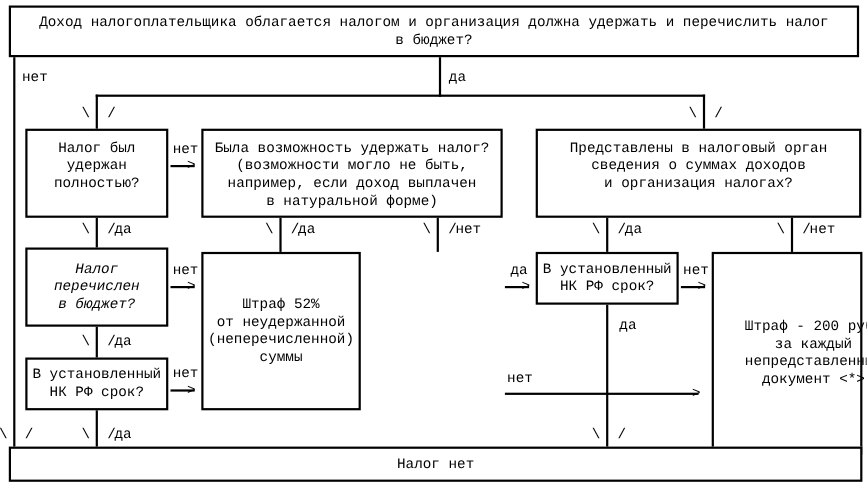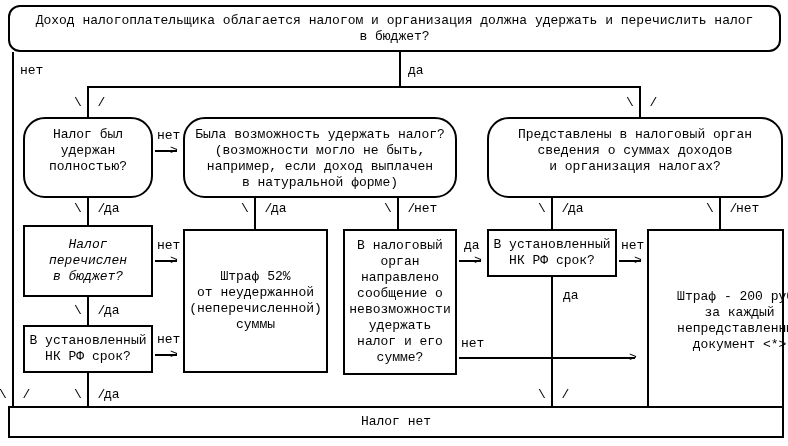--- a/index.html
+++ b/index.html
@@ -6,33 +6,33 @@
   #stage{
     position:relative;width:788px;height:446px;background:#ffffff;
     font-family:"Liberation Mono","DejaVu Sans Mono",monospace;
     font-size:13px;line-height:16px;color:#000000;overflow:hidden;
   }
   .box{
     position:absolute;box-sizing:border-box;border:2px solid #000000;
     background:#ffffff;text-align:center;white-space:pre-line;
     display:flex;align-items:center;justify-content:center;
   }
-  .box.topalign{align-items:flex-start;padding-top:8px;border-radius:22px;}
+  .box.topalign{align-items:flex-start;padding-top:8px;}
   .vline{position:absolute;width:2px;background:#000000;}
   .hline{position:absolute;height:2px;background:#000000;}
   .lbl{position:absolute;white-space:pre;}
   .ah{position:absolute;white-space:pre;width:24px;text-align:left;letter-spacing:0;}
   .ar{position:absolute;white-space:pre;}
 </style>
 </head>
 <body>
 
 <div id="stage">
 
-  <div class="box" style="left:8px;top:5px;width:773px;height:47px;border-radius:12px;">Доход налогоплательщика облагается налогом и организация должна удержать и перечислить налог
+  <div class="box" style="left:8px;top:5px;width:773px;height:47px;">Доход налогоплательщика облагается налогом и организация должна удержать и перечислить налог
 в бюджет?</div>
 
   <div class="box topalign" style="left:23px;top:117px;width:130px;height:81px;">Налог был
 удержан
 полностью?</div>
 
   <div class="box topalign" style="left:183px;top:117px;width:274px;height:81px;">Была возможность удержать налог?
 (возможности могло не быть,
 например, если доход выплачен
 в натуральной форме)</div>
@@ -46,28 +46,20 @@
 в бюджет?</div>
 
   <div class="box" style="left:23px;top:325px;width:130px;height:48px;">В установленный
 НК РФ срок?</div>
 
   <div class="box" style="left:183px;top:229px;width:145px;height:144px;">Штраф 52%
 от неудержанной
 (неперечисленной)
 суммы</div>
 
-  <div class="box" style="left:343px;top:229px;width:114px;height:146px;">В налоговый
-орган
-направлено
-сообщение о
-невозможности
-удержать
-налог и его
-сумме?</div>
 
   <div class="box" style="left:487px;top:229px;width:130px;height:48px;">В установленный
 НК РФ срок?</div>
 
   <div class="box" style="left:647px;top:229px;width:137px;height:184px;padding-left:48px;">Штраф - 200 руб.
 за каждый
 непредставленный
 документ  &lt;*&gt;</div>
 
   <div class="box" style="left:8px;top:406px;width:776px;height:32px;">Налог нет</div>

